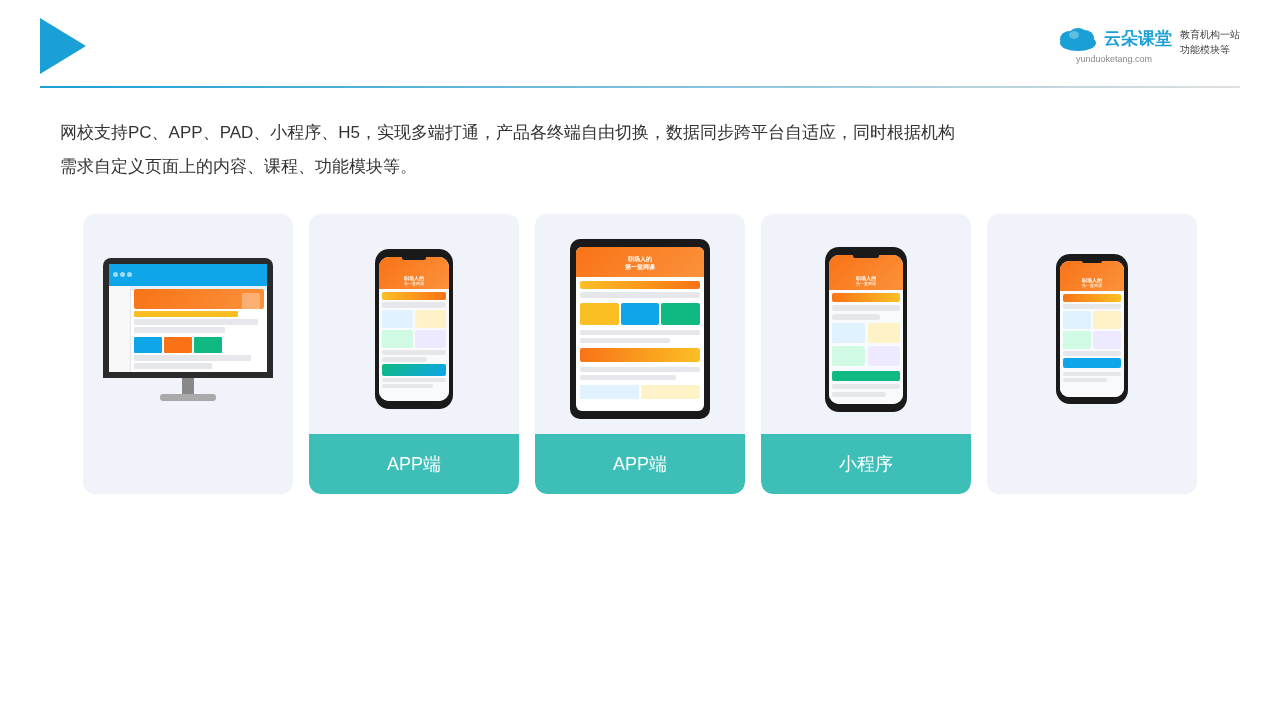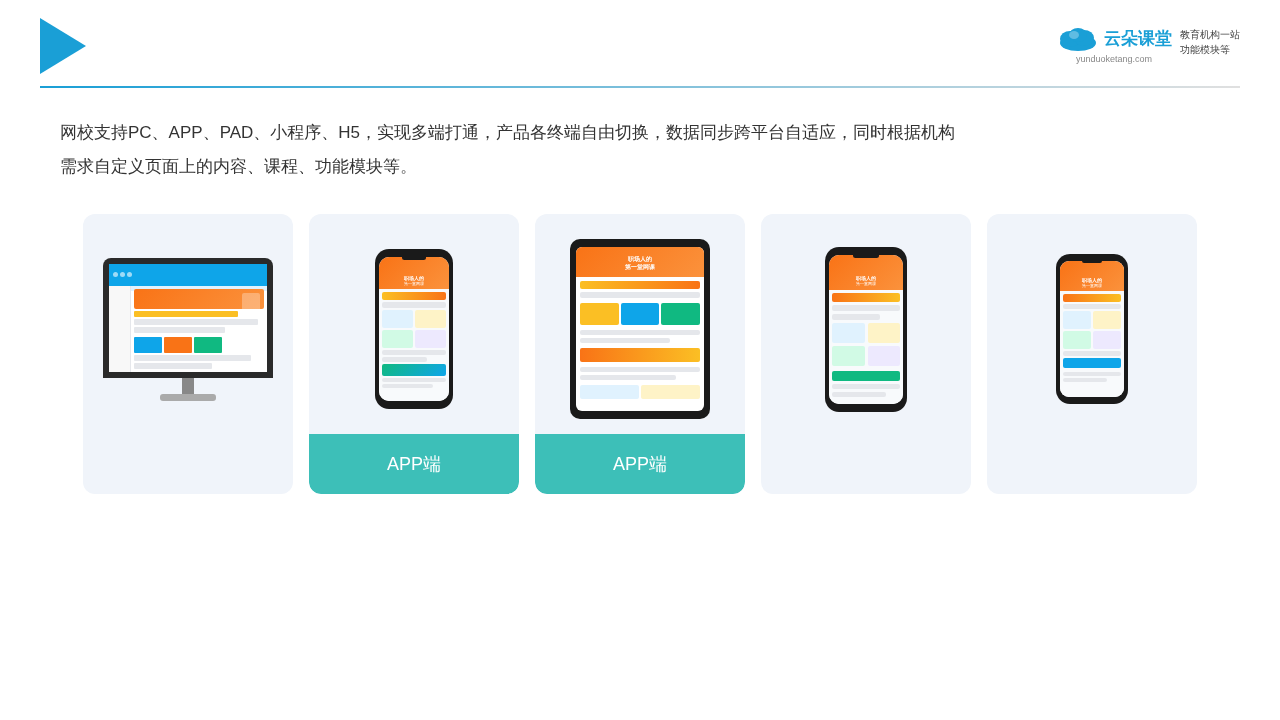--- a/index.html
+++ b/index.html
@@ -486,20 +486,21 @@
               <div class="phone-grid-item" style="height:20px;"></div>
               <div class="phone-grid-item" style="height:20px;"></div>
             </div>
             <div style="height:10px; background:#10b981; border-radius:2px; margin-top:2px;"></div>
             <div class="phone-content-row2" style="height:5px;"></div>
             <div class="phone-content-row2" style="height:5px; width:80%;"></div>
           </div>
         </div>
       </div>
     </div>
+    <div class="card-label">小程序</div>
   </div>
 
   <div class="card">
     <div class="card-image-area">
       <div class="phone-frame-sm">
         <div class="phone-notch"></div>
         <div class="phone-screen">
           <div class="phone-screen-header" style="height:30px; flex-direction:column; justify-content:flex-end; padding-bottom:3px;">
             <div style="font-size:5px; color:white; font-weight:bold;">职场人的</div>
             <div style="font-size:4px; color:white;">第一堂网课</div>

